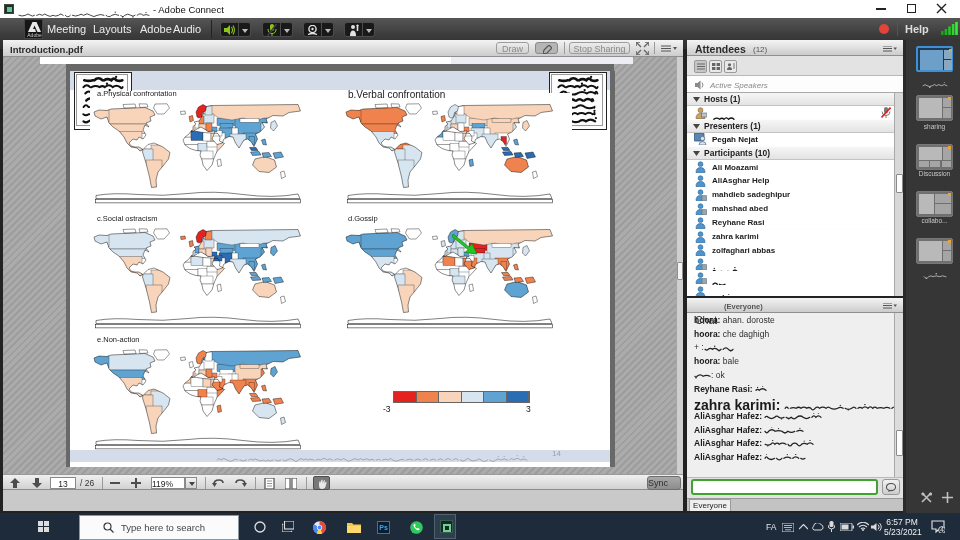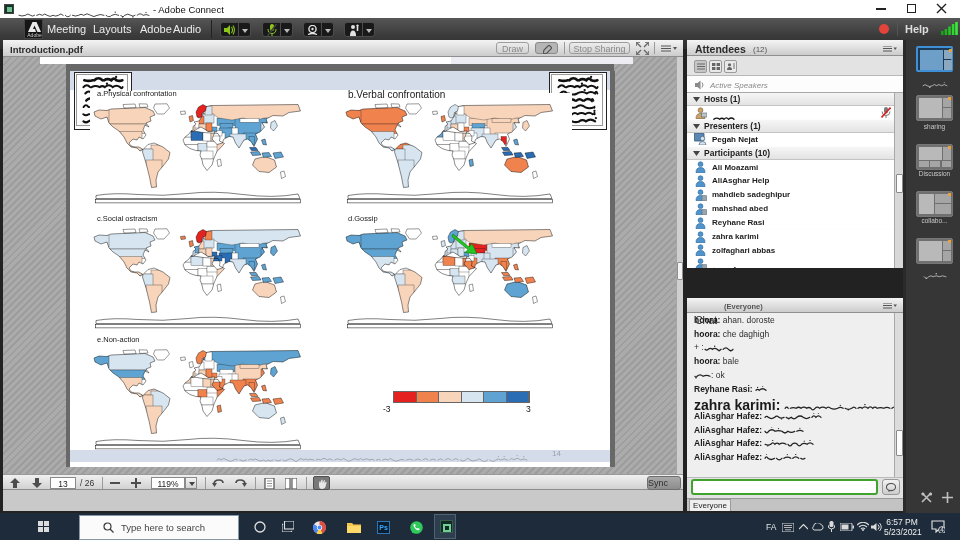--- a/index.html
+++ b/index.html
@@ -981,21 +981,21 @@
       </svg>
 <svg class="ico" style="left:29px;top:3px" width="10" height="10">
         <path d="M5,10 L10,5 L7,5 L7,0 L3,0 L3,5 L0,5 Z" fill="#4d4d4d"></path>
       </svg>
 <div class="ab" style="left:47px;top:1.5px;width:26px;height:12px;background:#fff;border:1px solid #8a8a8a;font-size:8.5px;color:#222;text-align:center;line-height:12px">13</div>
 <div class="ab" style="left:77px;top:3px;font-size:8.5px;color:#333">/ 26</div>
 <div class="ab sep" style="left:99px;top:2px;height:12px"></div>
 <div class="ab" style="left:107px;top:6.5px;width:10px;height:2.6px;background:#4d4d4d"></div>
 <div class="ab" style="left:128px;top:6.5px;width:10px;height:2.6px;background:#4d4d4d"></div>
 <div class="ab" style="left:131.7px;top:2.8px;width:2.6px;height:10px;background:#4d4d4d"></div>
-<div class="ab" style="left:148px;top:1.5px;width:34px;height:12px;background:#fff;border:1px solid #8a8a8a;font-size:8.5px;color:#222;text-align:center;line-height:12px">119%</div>
+<div class="ab" style="left:148px;top:1.5px;width:34px;height:12px;background:#fff;border:1px solid #8a8a8a;font-size:8.5px;color:#222;line-height:12px">119%</div>
 <div class="ab" style="left:182px;top:1.5px;width:12px;height:12px;background:linear-gradient(#f4f4f4,#d0d0d0);border:1px solid #8a8a8a">
         <svg class="ico" style="left:2.5px;top:4px" width="6" height="4">
           <path d="M0,0 L6,0 L3,4 Z" fill="#444"></path>
         </svg>
       </div>
 <div class="ab sep" style="left:202px;top:2px;height:12px"></div>
 <svg class="ico" style="left:209px;top:2.5px" width="13" height="11">
         <path d="M2,6 Q2,2 7,2 Q11,2 11,5" fill="none" stroke="#4d4d4d" stroke-width="1.7"></path>
         <path d="M0,5 L5,5 L2.5,9 Z" fill="#4d4d4d"></path>
       </svg>
@@ -1014,21 +1014,21 @@
       </svg>
 <div class="ab sep" style="left:303px;top:2px;height:12px"></div>
 <div class="ab" style="left:310px;top:0.5px;width:17px;height:14px;background:#787878;border:1px solid #4f4f4f;border-radius:2px">
         <svg class="ico" style="left:3.5px;top:2px" width="9" height="10">
           <path d="M1,5 Q1,2 2.2,2 L2.2,4 L3.4,1 Q3.8,0 4.6,1 L4.6,4 L5.8,1.4 Q6.4,0.6 7,1.6 L6.4,4.5 L7.6,3 Q8.4,2.4 8.6,3.6 L7.4,8 Q6.6,10 4,10 Q1,10 1,6.5 Z" fill="#e8e8e8"></path>
         </svg>
       </div>
 <div class="ab" style="left:644px;top:0.5px;width:34px;height:14px;background:linear-gradient(#a8a8a8,#8d8d8d);border:1px solid #6e6e6e;border-radius:3px;font-size:9px;color:#2e2e2e;text-align:left;line-height:13px">Sync</div>
 </div>
 </div>
-<div class="ab" style="left:687px;top:40px;width:216px;height:228px;background:#fdfdfd;overflow:hidden">
+<div class="ab" style="left:687px;top:40px;width:216px;height:256px;background:#fdfdfd;overflow:hidden">
 <div class="ab podhead" style="left:0;top:0;width:216px;height:16px">
       <span class="ab" style="left:8px;top:3px;font-size:10.5px;font-weight:bold;color:#2a2a2a">Attendees</span>
       <span class="ab" style="left:66px;top:4.5px;font-size:8px;color:#555">(12)</span>
       <svg class="ico" style="left:196px;top:6px" width="14" height="6">
         <path d="M0,0 L9,0 M0,2.5 L9,2.5 M0,5 L9,5" stroke="#555" stroke-width="1"></path>
         <path d="M10.5,1.5 L14,1.5 L12.2,4 Z" fill="#555"></path>
       </svg>
     </div>
 <div class="ab" style="left:0;top:16px;width:216px;height:20px;background:#e3e3e3;border-bottom:1px solid #b8b8b8"></div>
 <div class="ab" style="left:7px;top:20px;width:13px;height:13px;background:#c6c6c6;border:1px solid #9a9a9a;border-radius:2px"></div>

